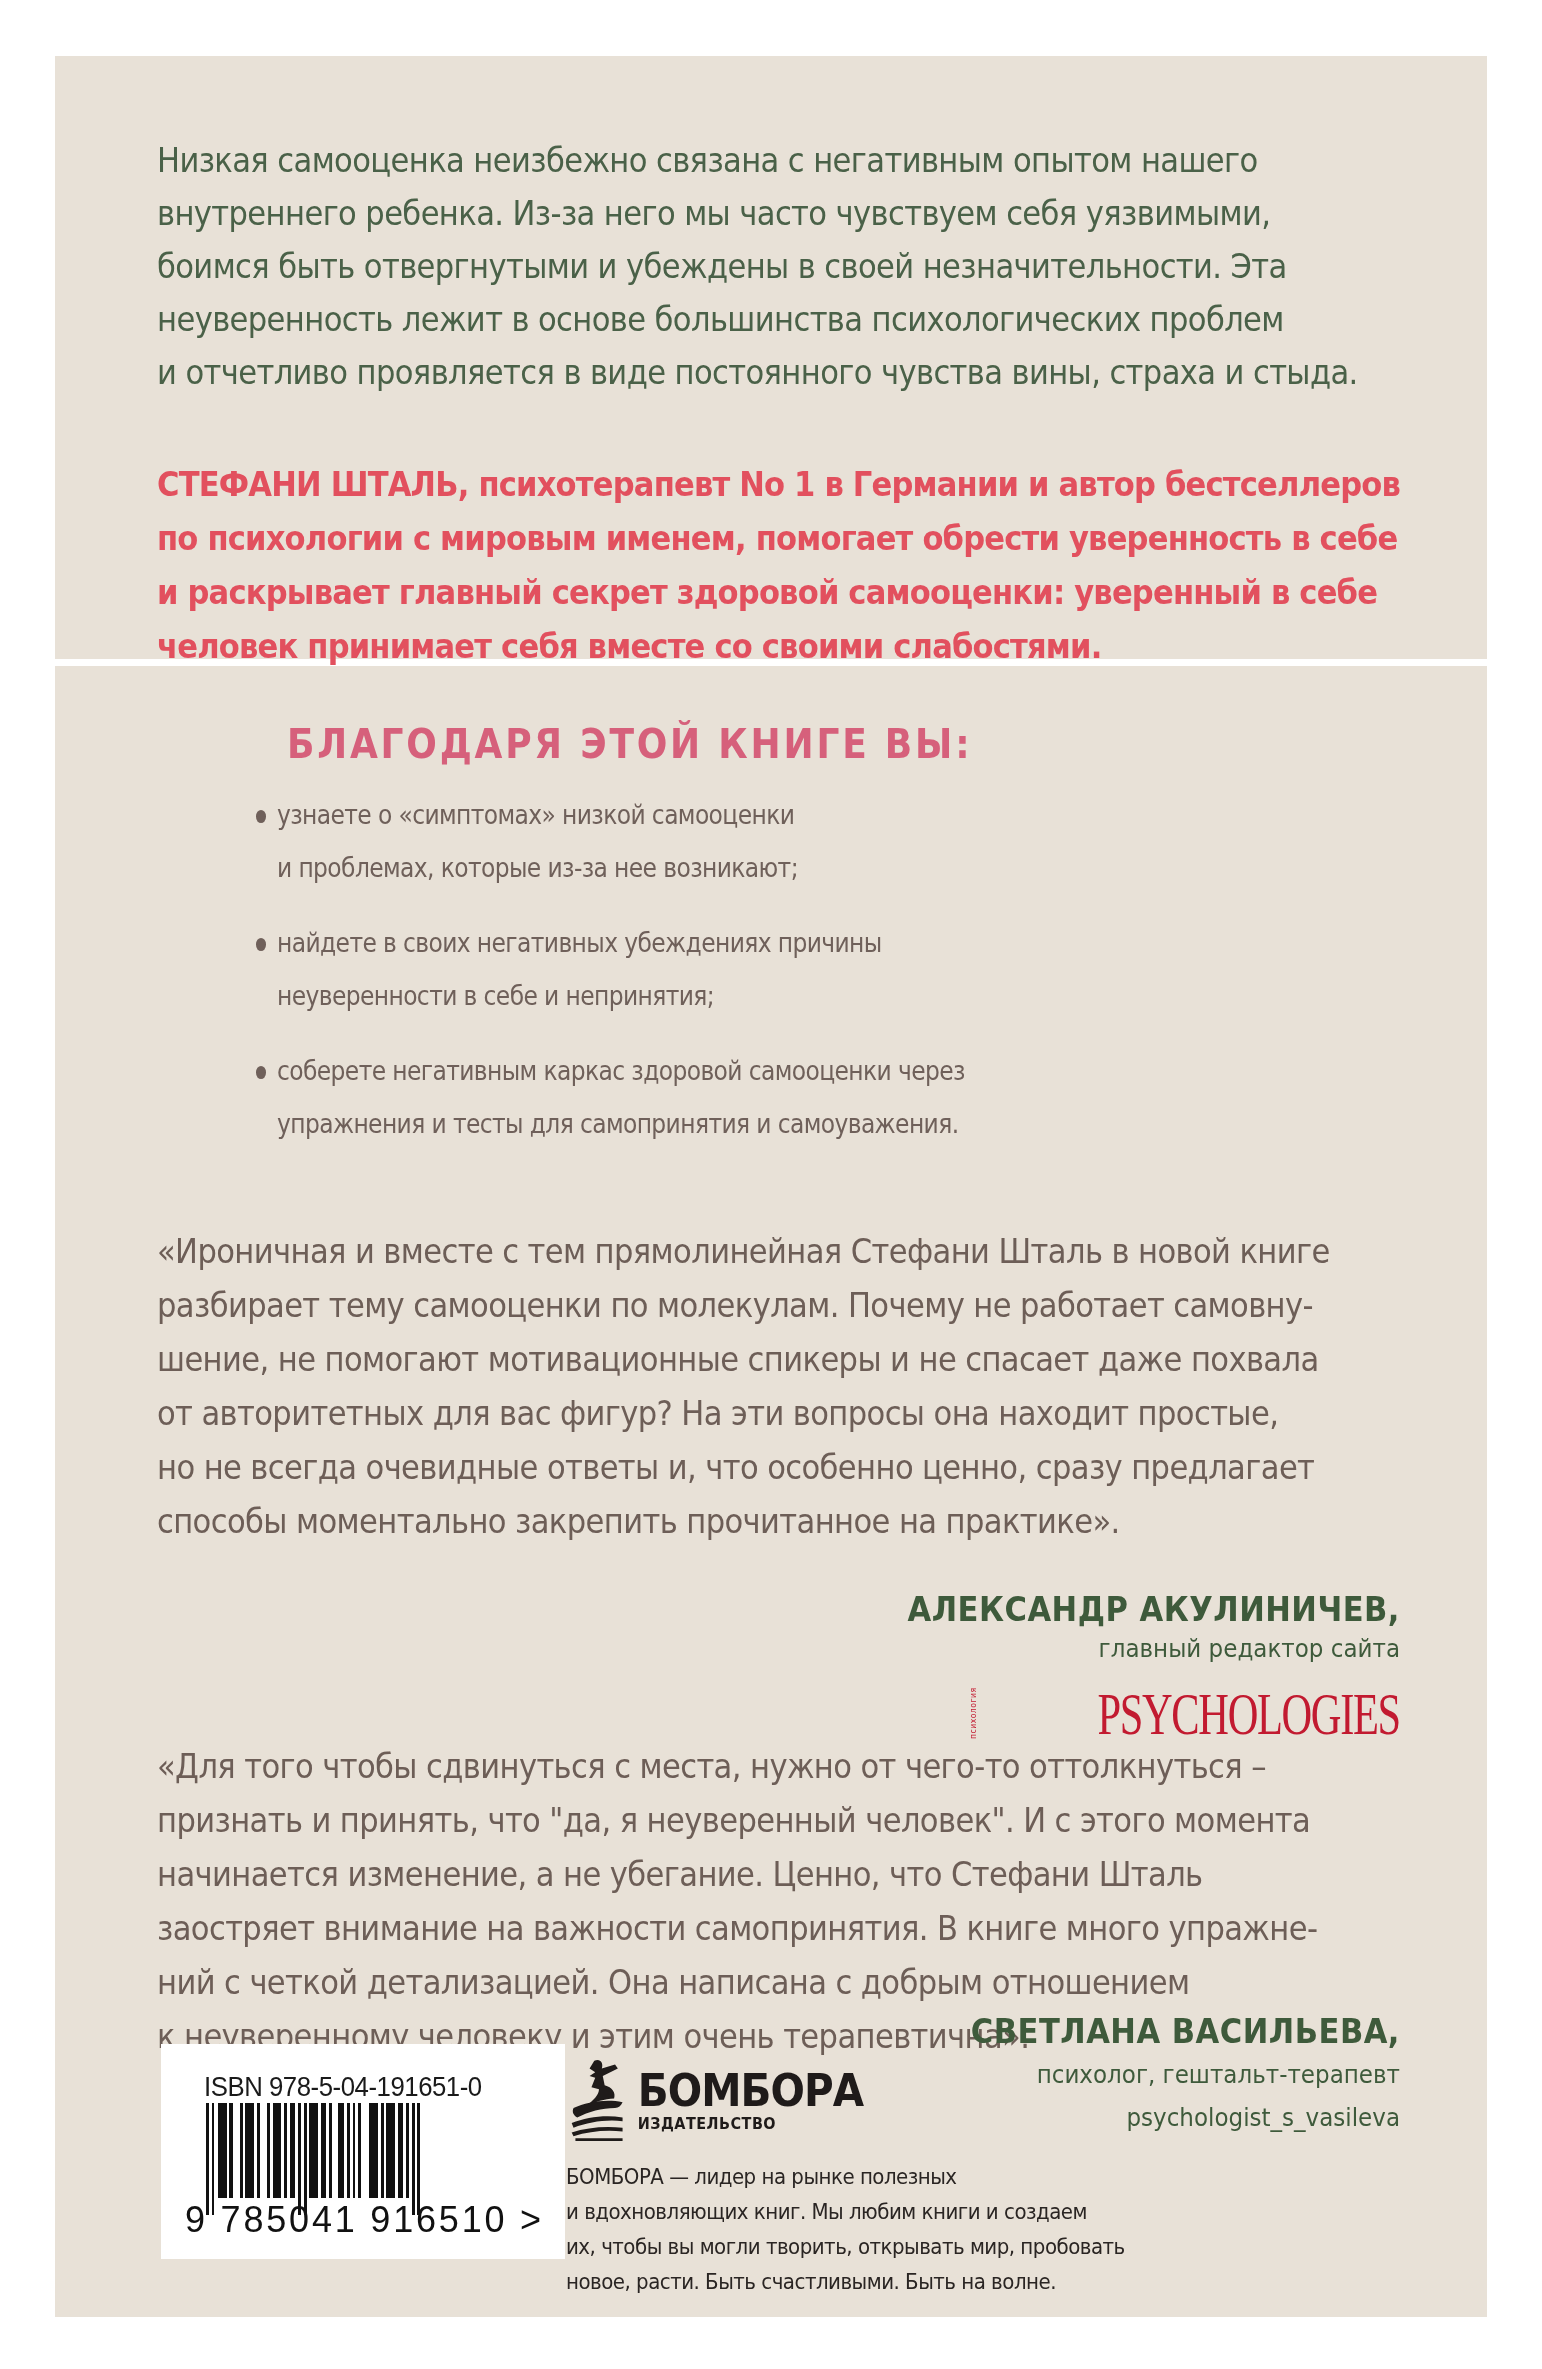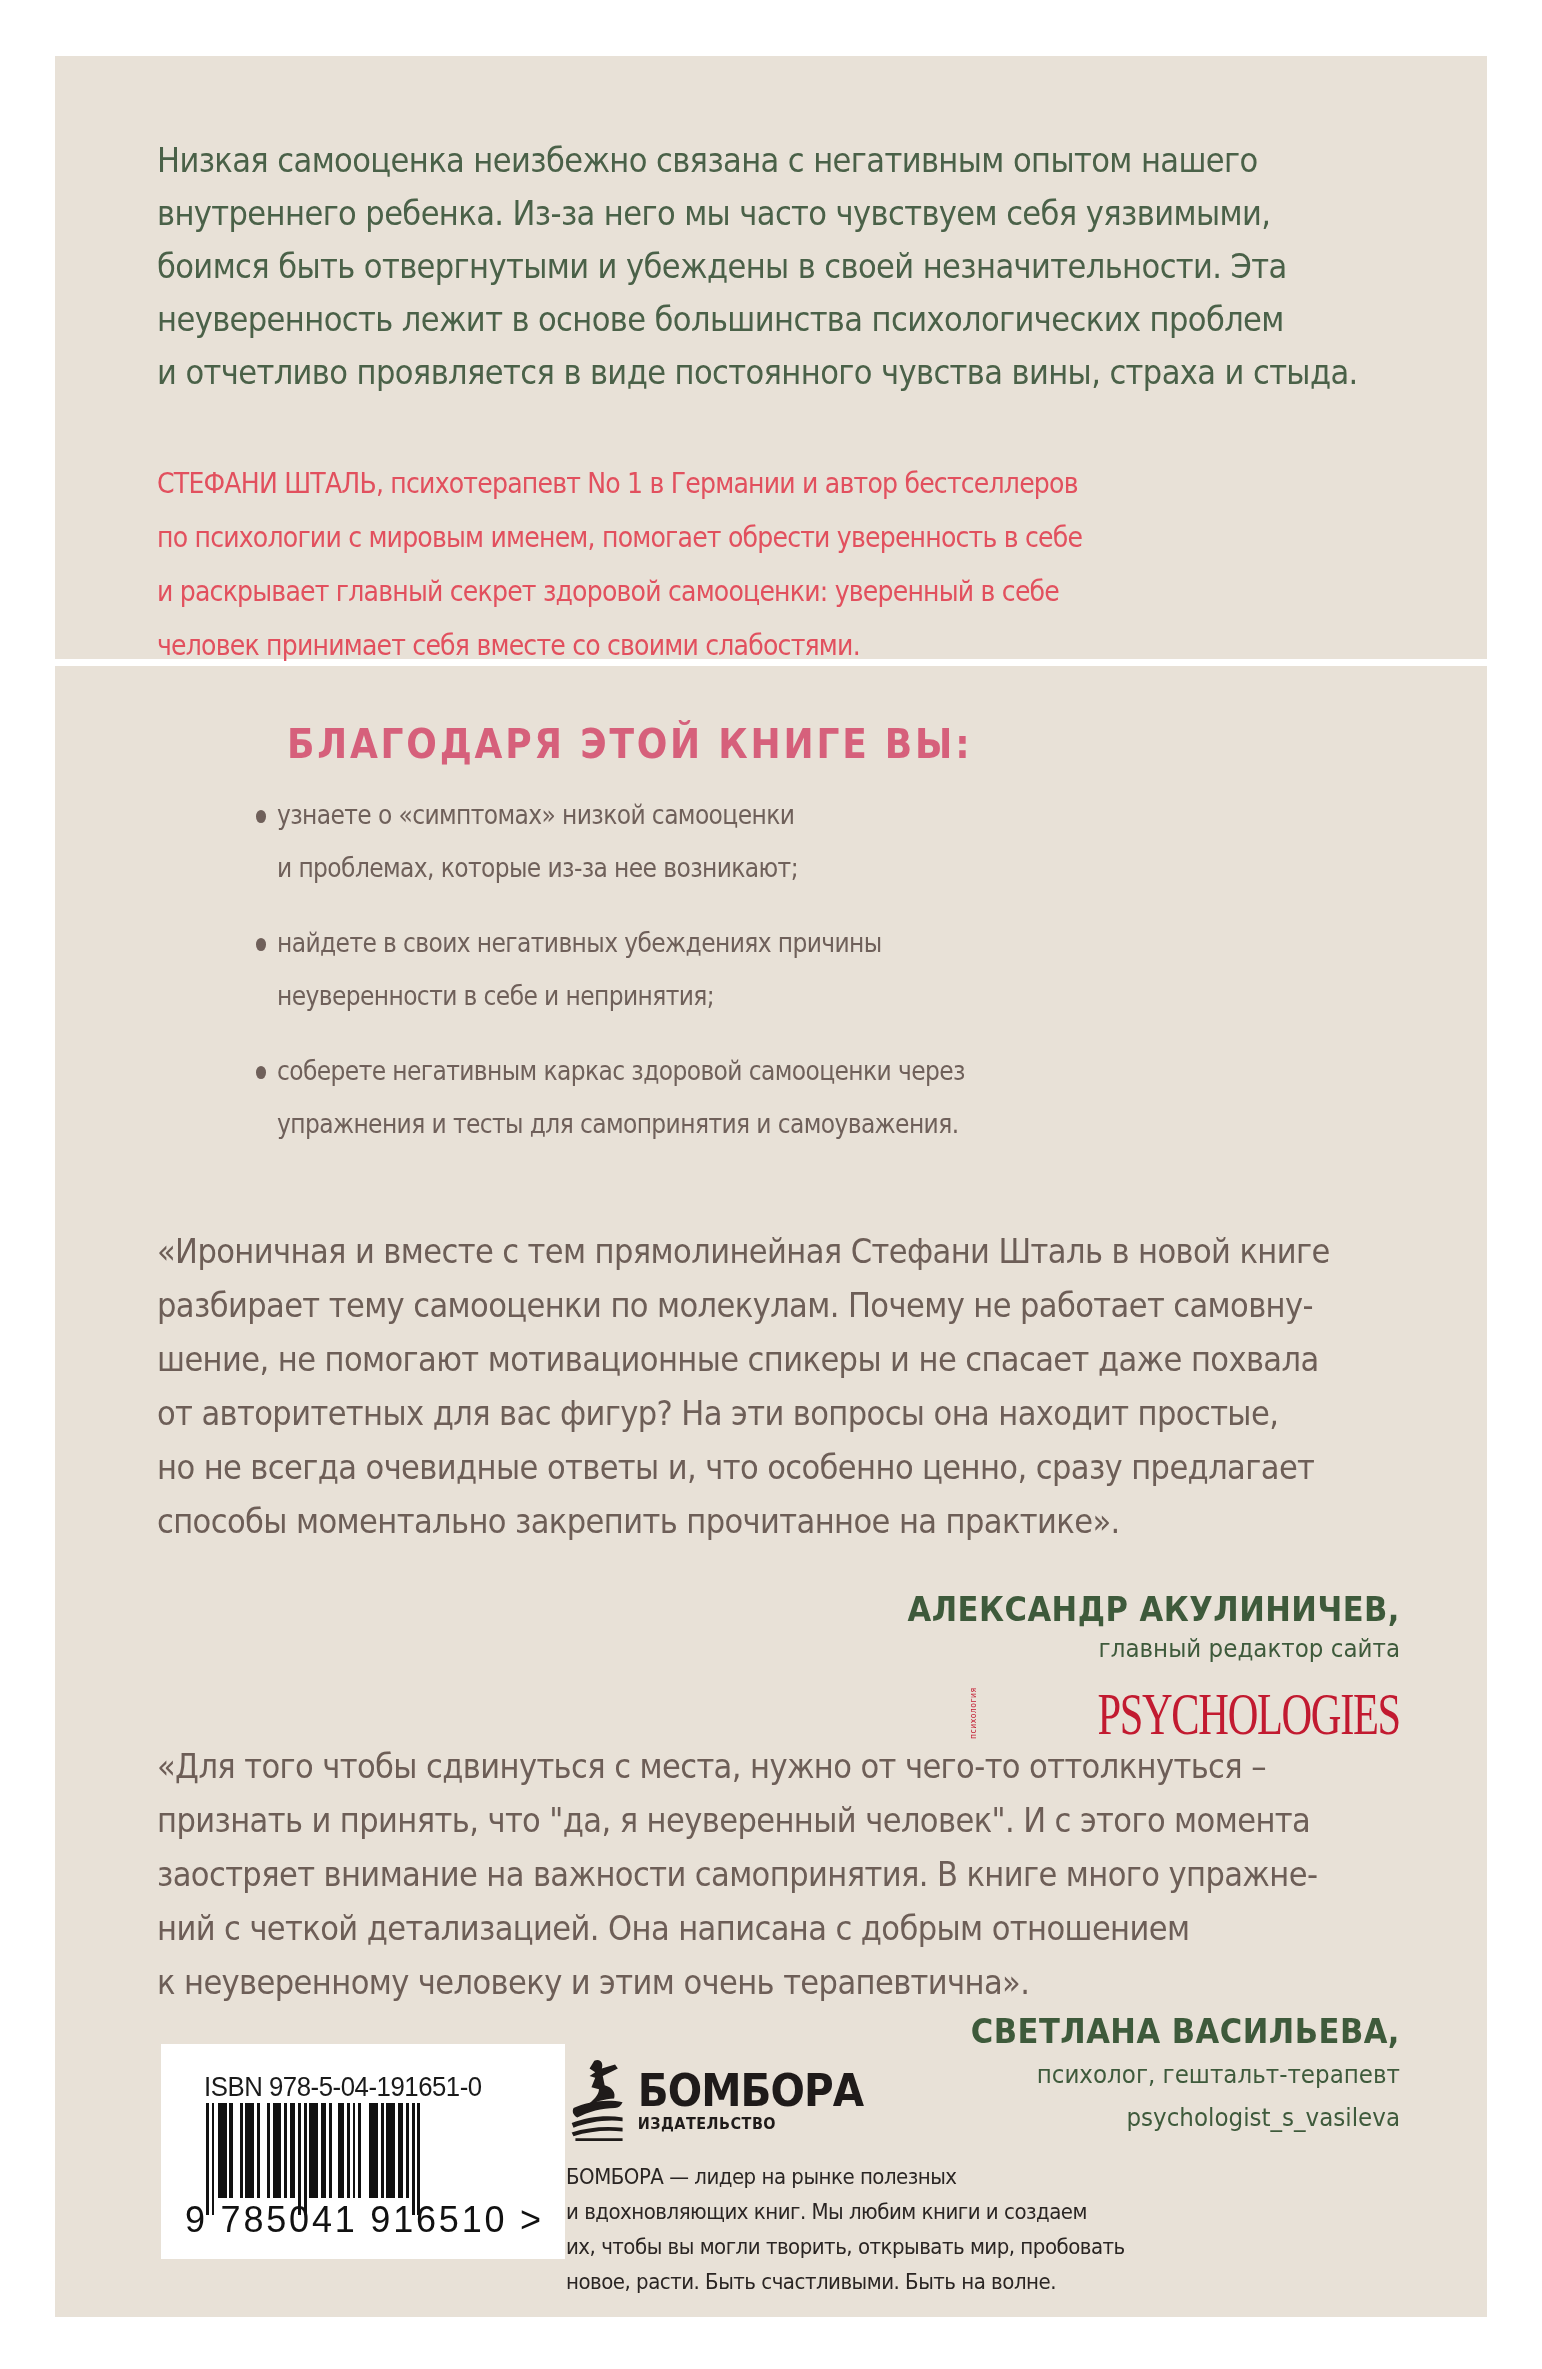--- a/index.html
+++ b/index.html
@@ -6,21 +6,21 @@
   body {
     width:1543px; height:2370px; background:#ffffff; position:relative; overflow:hidden;
     font-family:"DejaVu Sans Condensed","DejaVu Sans", sans-serif;
   }
   .panel { position:absolute; left:55px; width:1432px; background:#e8e1d7; }
   #p1 { top:56px; height:603px; }
   #p2 { top:666px; height:605px; }
   #p3 { top:1169px; height:1148px; }
   .txt { position:absolute; white-space:nowrap; font-stretch:condensed; }
   .intro { left:102px; top:78px; font-size:34px; line-height:53px; color:#4a6148; letter-spacing:-0.6px; }
-  .intro-pink { left:102px; top:401px; font-size:28px; line-height:54px; color:#e2505e; font-weight:normal; letter-spacing:-0.8px; }
+  .intro-pink { left:102px; top:401px; font-size:34px; line-height:54px; color:#e2505e; font-weight:bold; letter-spacing:-0.8px; }
   .benefits-title { left:232px; top:55px; font-size:40px; font-weight:bold; color:#d6607b; letter-spacing:2.8px; }
   .blist { position:absolute; left:199px; top:123px; margin:0; padding:0; list-style:none; }
   .blist li { position:relative; padding-left:23px; font-size:26px; line-height:53px; color:#6f605a; margin-bottom:22px; white-space:nowrap; letter-spacing:-0.6px; }
   .blist li .bullet { position:absolute; left:1.9px; top:21px; width:10.4px; height:13.2px; border-radius:50%; background:#6f605a; }
   .quote { left:102px; font-size:34px; line-height:54px; color:#6d5e57; letter-spacing:-0.6px; }
   #q1 { top:55px; }
   #q2 { top:570px; }
   .author { right:87px; text-align:right; color:#3e5a3b; }
   .author-name { font-size:34px; font-weight:bold; letter-spacing:0.5px; }
   .author-role { font-size:25.6px; line-height:38px; }
@@ -96,20 +96,21 @@
     <div class="author-role">главный редактор сайта</div>
   </div>
   <div class="psych">
     <span class="psych-small">психология</span>
     <span class="psych-big">PSYCHOLOGIES</span>
   </div>
 
   <div class="txt quote" id="q2">
     <div>«Для того чтобы сдвинуться с места, нужно от чего-то оттолкнуться –</div>
     <div>признать и принять, что "да, я неуверенный человек". И с этого момента</div>
+    <div>начинается изменение, а не убегание. Ценно, что Стефани Шталь</div>
     <div>заостряет внимание на важности самопринятия. В книге много упражне-</div>
     <div>ний с четкой детализацией. Она написана с добрым отношением</div>
     <div>к неуверенному человеку и этим очень терапевтична».</div>
   </div>
   <div class="txt author" id="a2">
     <div class="author-name">СВЕТЛАНА ВАСИЛЬЕВА,</div>
     <div class="author-role" style="margin-top:3.8px">психолог, гештальт-терапевт</div>
     <div class="author-role" style="margin-top:5.7px">psychologist_s_vasileva</div>
   </div>
 

